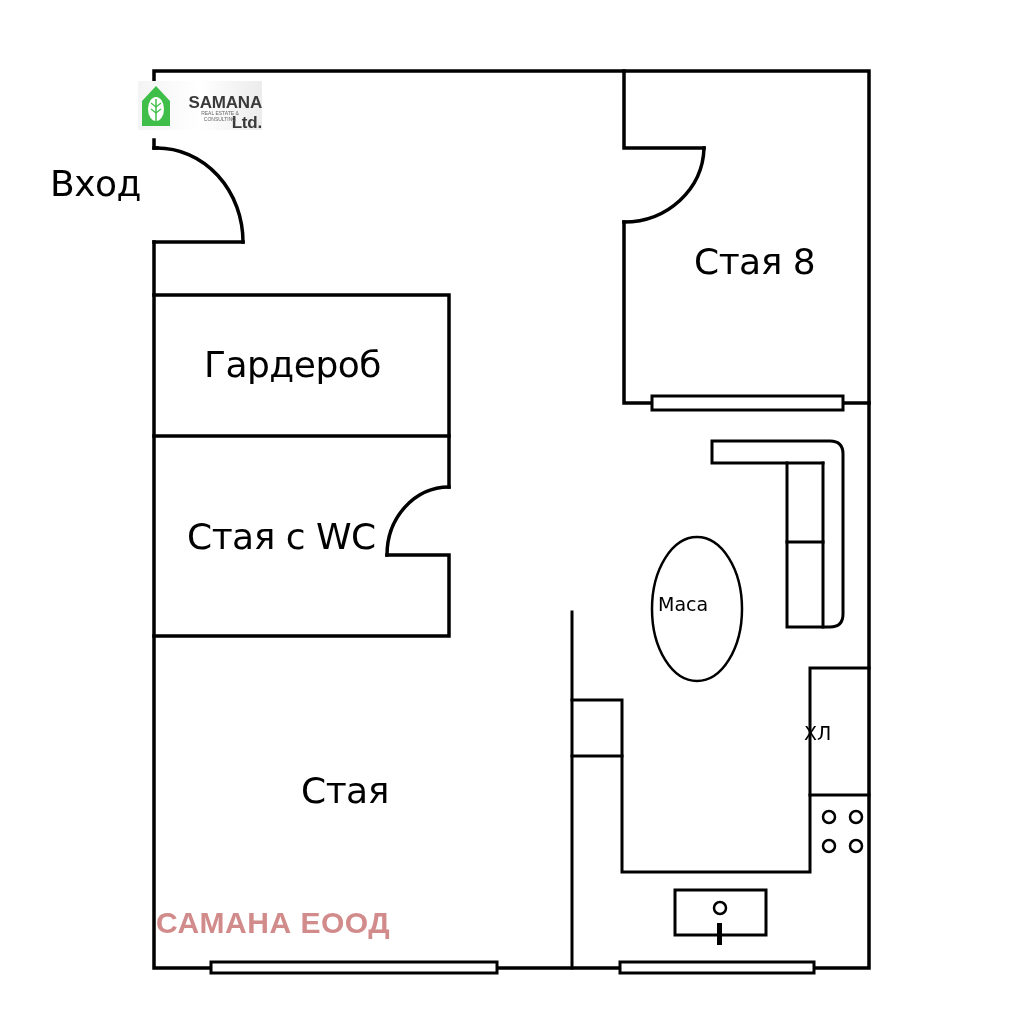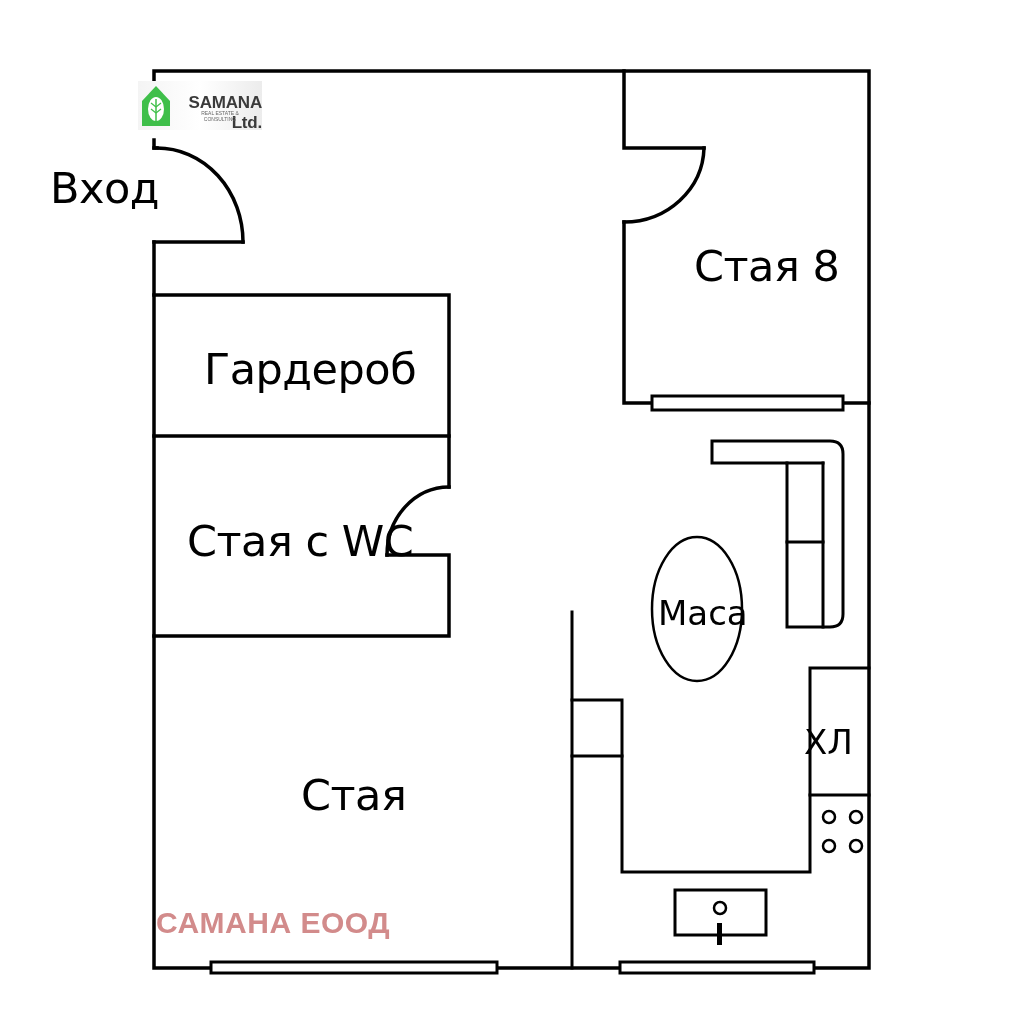--- a/index.html
+++ b/index.html
@@ -1,20 +1,20 @@
 <!DOCTYPE html>
 <html><head>
   <meta charset="utf-8">
   <style>
     html, body { margin: 0; padding: 0; background: #ffffff; }
     body { width: 1024px; height: 1024px; position: relative; overflow: hidden; }
     #plan { position: absolute; left: 0; top: 0; }
     .lbl { position: absolute; font-family: "DejaVu Sans", sans-serif; color: #000; white-space: nowrap; }
-    .room-label { font-size: 43px; letter-spacing: -0.5px; }
-    .small-label { font-size: 34px; }
+    .room-label { font-size: 36px; letter-spacing: -0.5px; }
+    .small-label { font-size: 19px; }
     .watermark { position: absolute; font-family: "Liberation Sans", sans-serif; font-weight: bold; font-size: 30px; color: #d08585; opacity: 0.95; letter-spacing: 0.5px; }
     .logo { position: absolute; left: 138px; top: 81px; width: 124px; height: 49px;
             background: linear-gradient(90deg, #f4f4f4 0%, #ffffff 50%, #ececec 100%); }
     .logo-mark { position: absolute; left: 2px; top: 2px; width: 32px; height: 45px; }
     .logo-name { position: absolute; left: 38px; top: 12px; font-family: "Liberation Sans", sans-serif; font-weight: bold; font-size: 17px; color: #3a3a3a; letter-spacing: -0.2px; text-align: right; }
     .logo-sub { position: absolute; left: 52px; top: 29px; font-family: "Liberation Sans", sans-serif; font-size: 5px; color: #666; line-height: 6px; text-align: center; width: 60px; }
   </style>
 </head>
 <body>
 

